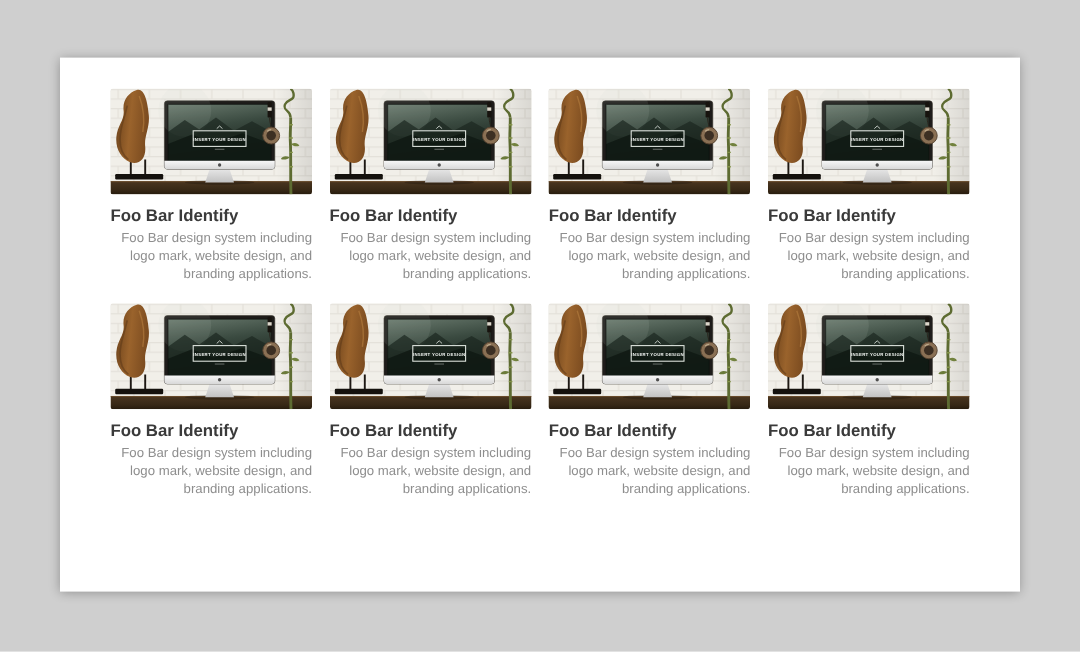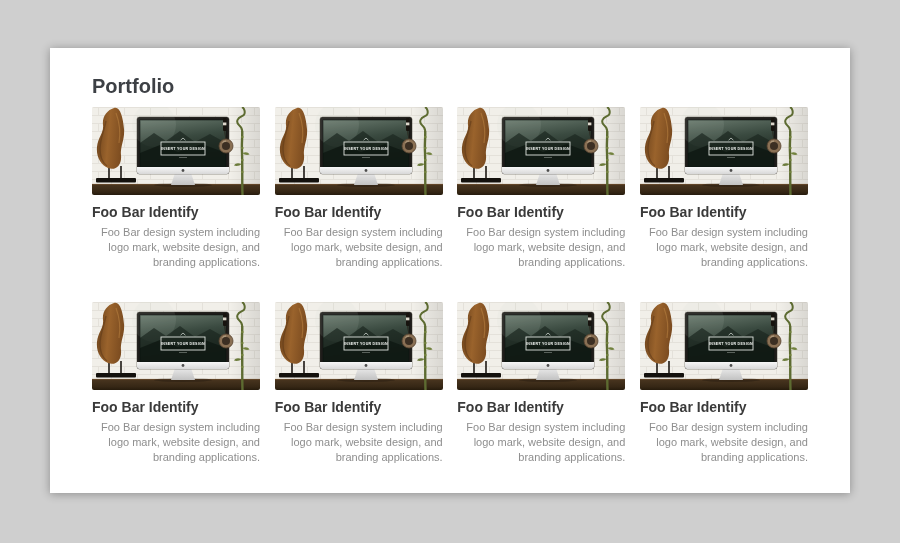--- a/index.html
+++ b/index.html
@@ -20,21 +20,21 @@
     font-size: 20px;
     font-weight: bold;
     color: #3d4045;
     line-height: 24px;
     margin-bottom: 9px;
   }
   .portfolio-grid {
     display: grid;
     grid-template-columns: repeat(4, 168px);
     justify-content: space-between;
-    row-gap: 32px;
+    row-gap: 16px;
   }
   .portfolio-card { width: 168px; cursor: pointer; }
   .thumb-wrap {
     width: 168px; height: 88px;
     border-radius: 2px;
     overflow: hidden;
     background: #efede8;
   }
   svg.thumb { display: block; width: 168px; height: 88px; }
   .item-title {
@@ -143,21 +143,20 @@
         <path d="M150.2,24 C150,17 143.5,19 145.5,13 C147.5,8 154,10.5 152.5,3.5 C152.1,1.6 151,0.5 150,0" stroke="#5d6b31" stroke-width="2" fill="none"></path>
         <path d="M149,65 h3 M149,53 h3 M149,41 h3 M149,30 h3" stroke="#84934a" stroke-width="1.2"></path>
         <path d="M149.5,57 C146,55.5 143.5,56 142,58.5 C144.5,59.5 148,58.8 149.5,57 Z" fill="#6b7b3a"></path>
         <path d="M150.5,46 C154,44.5 156,45.2 157.5,47.5 C155,48.5 152,47.8 150.5,46 Z" fill="#72823e"></path>
       </g>
     </g>
   </defs>
 </svg>
 
 <div class="page-card">
-  <h1 class="page-title">Portfolio</h1>
   <div class="portfolio-grid" id="grid">
   <article class="portfolio-card">
     <div class="thumb-wrap">
       <svg class="thumb" viewBox="0 0 168 88">
         <use href="#thumb-art" xlink:href="#thumb-art"></use>
       </svg>
     </div>
     <h2 class="item-title">Foo Bar Identify</h2>
     <p class="item-desc">Foo Bar design system including logo mark, website design, and branding applications.</p>
   </article>

